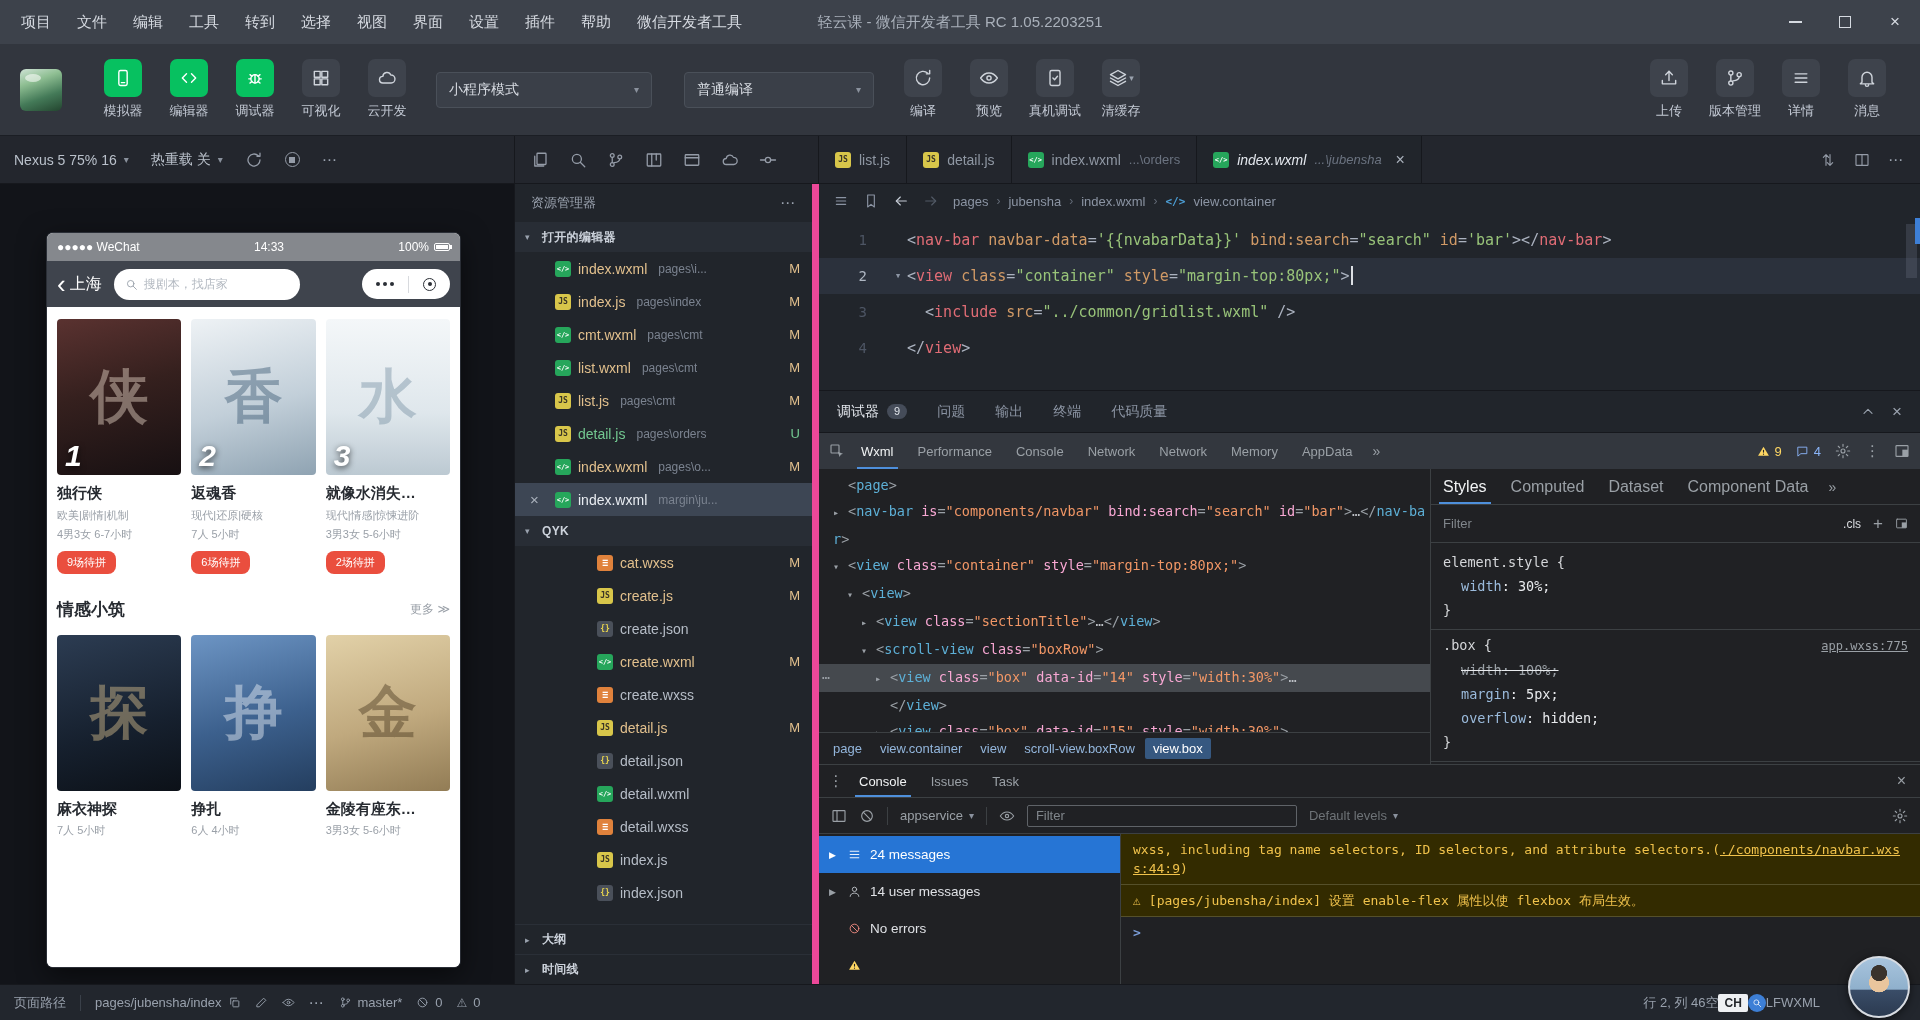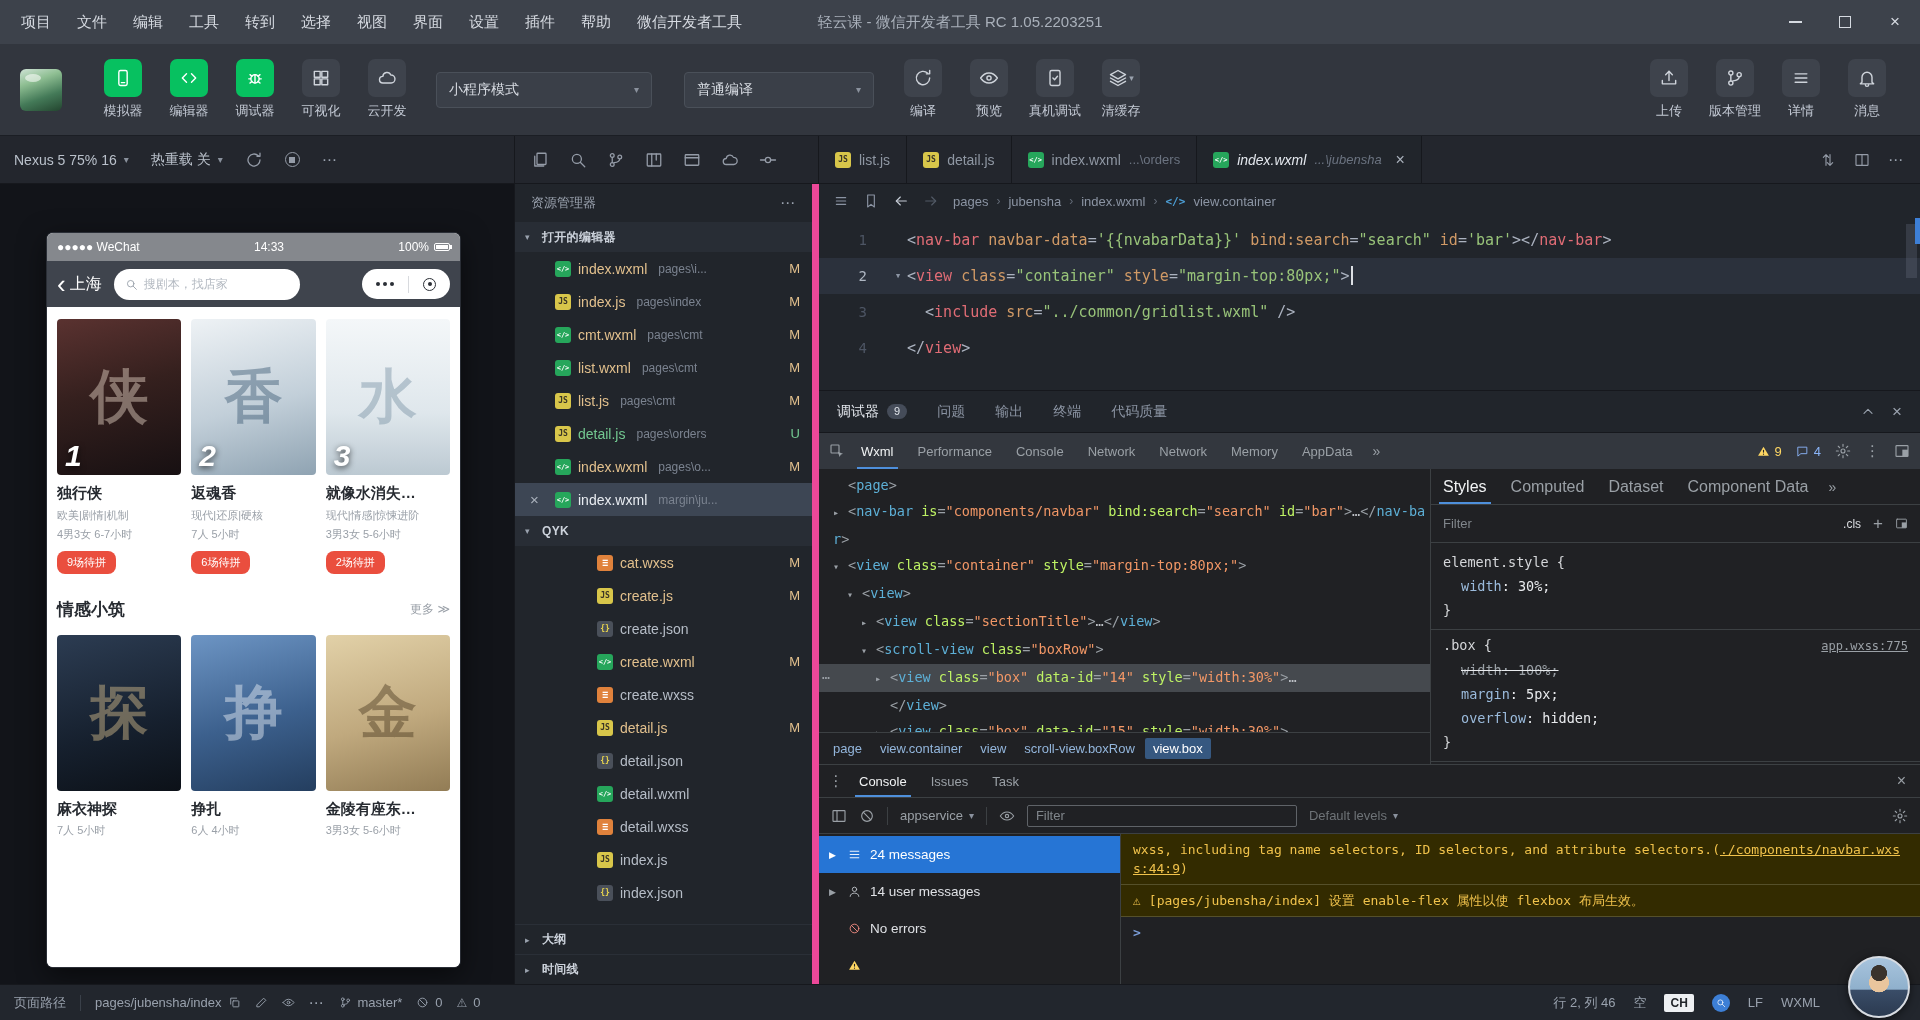--- a/index.html
+++ b/index.html
@@ -158,21 +158,21 @@
 .dt-warn{display:flex;align-items:center;gap:5px;color:#fdd663;}
 .dt-issue{display:flex;align-items:center;gap:5px;color:#8ab4f8;}
 .kebab{font-size:15px;color:#9aa0a6;}
 .dtbody{flex:1;min-height:0;display:flex;}
 .treecol{flex:1;min-width:0;display:flex;flex-direction:column;}
 .tree{flex:1;overflow:hidden;font-family:"DejaVu Sans Mono","Liberation Mono",monospace;font-size:13.5px;line-height:26px;padding-top:3px;color:#9aa0a6;}
 .trow{white-space:pre-wrap;position:relative;word-break:break-all;}
 .trow.sel{background:#45494e;}
 .trow .arr{display:inline-block;width:15px;color:#9aa0a6;font-size:10px;}
 .rowdots{position:absolute;left:3px;top:0;color:#9aa0a6;}
-.tt{color:#5db0d7;}.ta{color:#bef264;}.tv{color:#f29766;}.tp{color:#9aa0a6;}.td{color:#bdc1c6;}
+.tt{color:#5db0d7;}.ta{color:#f9a8d4;}.tv{color:#f29766;}.tp{color:#9aa0a6;}.td{color:#bdc1c6;}
 .treecrumb{height:32px;flex:none;border-top:1px solid #3c4043;display:flex;align-items:center;padding:0 6px;gap:2px;font-size:13px;overflow:hidden;}
 .tcrumb{padding:3px 8px;color:#93b6dc;white-space:nowrap;}
 .tcrumb.active{background:#365880;color:#fff;border-radius:2px;}
 .stylescol{flex:0 0 490px;border-left:1px solid #3c4043;display:flex;flex-direction:column;min-width:0;color:#e8eaed;}
 .stabs{height:36px;flex:none;display:flex;align-items:center;border-bottom:1px solid #3c4043;padding-right:6px;}
 .sfilter{height:38px;flex:none;display:flex;align-items:center;border-bottom:1px solid #3c4043;padding:0 12px;gap:12px;}
 .finput{flex:1;background:transparent;border:none;outline:none;color:#dadce0;font-size:13px;font-family:inherit;min-width:0;}
 .finput::placeholder{color:#80868b;}
 .cls{color:#dadce0;font-size:12px;}
 .plus{color:#9aa0a6;font-size:17px;}
@@ -209,21 +209,21 @@
 .cmsgs{flex:1;min-width:0;overflow:hidden;font-family:"DejaVu Sans Mono","Liberation Mono",monospace;font-size:13px;line-height:19px;display:flex;flex-direction:column;}
 .cmsg{padding:6px 12px;border-bottom:1px solid #55502a;background:#332b00;color:#f0c24b;display:flex;gap:8px;}
 .cmsg .wico{flex:none;}
 .mtext{word-break:break-all;}
 .mlink{text-decoration:underline;}
 .cprompt{padding:6px 12px;color:#7b9ed9;font-weight:bold;}
 
 .statusbar{position:absolute;left:0;bottom:0;width:1920px;height:36px;background:#22262d;border-top:1px solid #16181d;display:flex;align-items:center;padding:0 14px;gap:14px;color:#99a1ad;font-size:13px;}
 .sb-sep{width:1px;height:16px;background:#3a4049;flex:none;}
 .sb-item{display:flex;align-items:center;gap:6px;white-space:nowrap;}
-.sb-rt{margin-left:auto;display:flex;align-items:center;gap:18px;padding-right:86px;text-align:right;}
+.sb-rt{margin-left:auto;display:flex;align-items:center;padding-right:86px;text-align:right;}
 .ime-badge{background:#eef0f3;color:#23262b;font-weight:bold;font-size:12px;padding:2px 6px;border-radius:2px;}
 .ime-search{width:18px;height:18px;border-radius:50%;background:#3d7fd6;color:#fff;display:flex;align-items:center;justify-content:center;flex:none;}
 .ime-search .icn{width:10px;height:10px;}
 .warnglyph{color:#99a1ad;font-size:12px;}
 .float-avatar{position:absolute;right:10px;bottom:2px;width:62px;height:62px;border-radius:50%;z-index:20;box-shadow:0 2px 10px rgba(0,0,0,.55);border:2px solid #d8dce2;
  background:radial-gradient(circle at 50% 26%, #3a332c 0 15%, transparent 16%),
  radial-gradient(circle at 50% 42%, #e9c59d 0 22%, transparent 23%),
  linear-gradient(180deg,#a8c4dd 0%,#8fb0cc 54%,#3a4d68 55%,#2b3a50 100%);}
 </style>
 </head>

